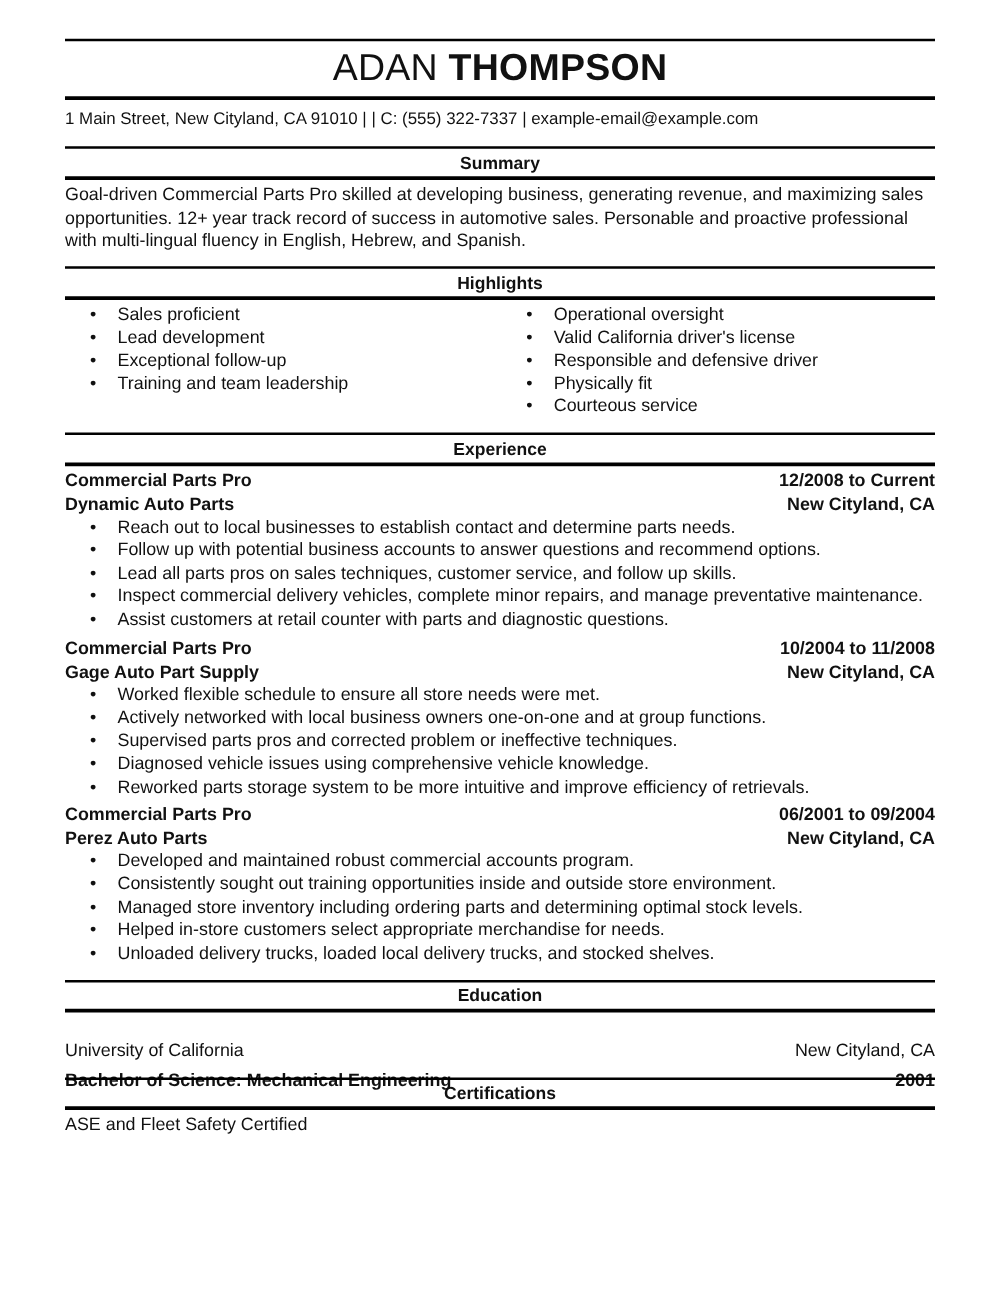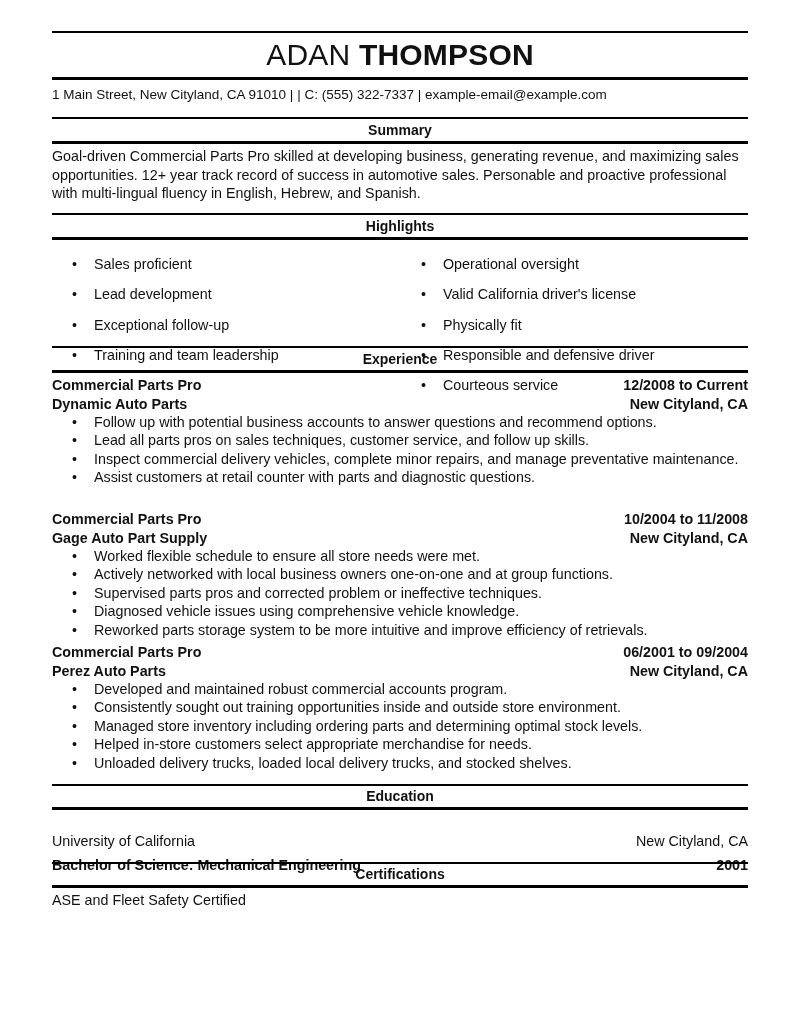--- a/index.html
+++ b/index.html
@@ -6,21 +6,21 @@
   body { width:800px; height:1035px; position:relative; font-family:"Liberation Sans", sans-serif; color:#111; }
   .page { position:absolute; left:52px; top:0; width:696px; }
   .rule { position:absolute; left:0; width:696px; background:#000; }
   .name { position:absolute; top:36px; left:0; width:696px; text-align:center; font-size:30px; line-height:38px; letter-spacing:0.2px; }
   .name .first { font-weight:normal; }
   .name .last { font-weight:bold; }
   .contact { position:absolute; top:86px; left:0; width:696px; font-size:13.5px; line-height:18px; }
   .sec-title { position:absolute; left:0; width:696px; text-align:center; font-weight:bold; font-size:14px; line-height:18px; }
   .para { position:absolute; left:0; width:696px; font-size:14.3px; line-height:18.5px; }
   .hl-col { position:absolute; margin:0; padding:0; list-style:none; font-size:14.3px; line-height:18.3px; }
-  .hl-col li { position:relative; padding-left:42px;margin-top:12px; }
+  .hl-col li { position:relative; padding-left:42px; }
   .hl-col li::before { content:"•"; position:absolute; left:20px; top:0; }
   .job-row { position:absolute; left:0; width:696px; font-size:14.3px; line-height:18.5px; font-weight:bold; display:flex; justify-content:space-between; }
   .job-bullets { position:absolute; left:0; width:696px; margin:0; padding:0; list-style:none; font-size:14.3px; line-height:18.4px; }
   .job-bullets li { position:relative; padding-left:42px; }
   .job-bullets li::before { content:"•"; position:absolute; left:20px; top:0; }
   .edu-row { position:absolute; left:0; width:696px; font-size:14.3px; line-height:18.5px; display:flex; justify-content:space-between; }
   .bold { font-weight:bold;margin-top:43px; }
 </style>
 </head>
 <body>
@@ -45,38 +45,39 @@
   <div class="rule" style="top:237px;height:3px"></div>
   <ul class="hl-col" style="top:243px;left:0;width:340px">
     <li>Sales proficient</li>
     <li>Lead development</li>
     <li>Exceptional follow-up</li>
     <li>Training and team leadership</li>
   </ul>
   <ul class="hl-col" style="top:243px;left:349px;width:347px">
     <li>Operational oversight</li>
     <li>Valid California driver's license</li>
+    <li>Responsible and defensive driver</li>
     <li>Physically fit</li>
-    <li>Responsible and defensive driver</li>
     <li>Courteous service</li>
   </ul>
 
   <div class="rule" style="top:346px;height:1.5px"></div>
   <div class="sec-title" style="top:350px">Experience</div>
   <div class="rule" style="top:370px;height:3px"></div>
 
   <div class="job-row" style="top:376px">
     <span>Commercial Parts Pro</span>
     <span>12/2008 to Current</span>
   </div>
   <div class="job-row" style="top:394.5px">
     <span>Dynamic Auto Parts</span>
     <span>New Cityland, CA</span>
   </div>
   <ul class="job-bullets" style="top:413px">
+    <li>Reach out to local businesses to establish contact and determine parts needs.</li>
     <li>Follow up with potential business accounts to answer questions and recommend options.</li>
     <li>Lead all parts pros on sales techniques, customer service, and follow up skills.</li>
     <li>Inspect commercial delivery vehicles, complete minor repairs, and manage preventative maintenance.</li>
     <li>Assist customers at retail counter with parts and diagnostic questions.</li>
   </ul>
 
   <div class="job-row" style="top:510px">
     <span>Commercial Parts Pro</span>
     <span>10/2004 to 11/2008</span>
   </div>

